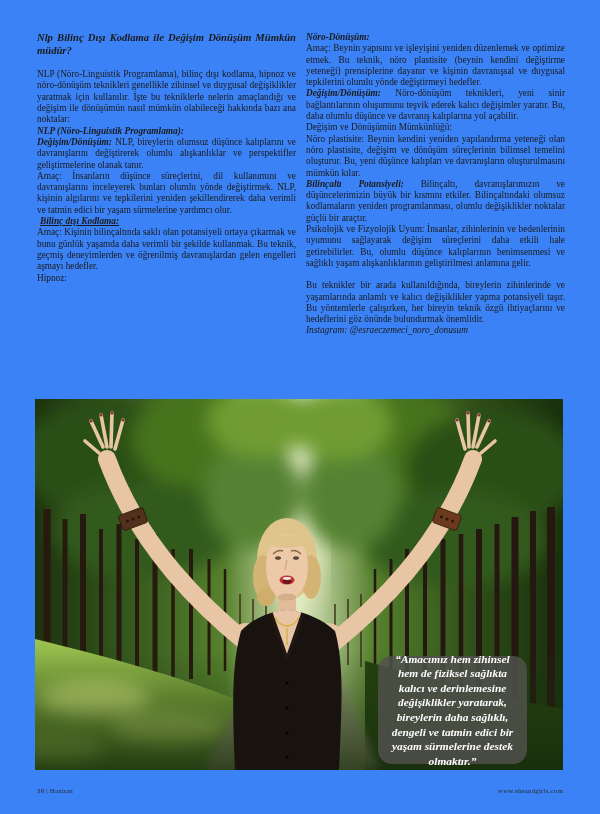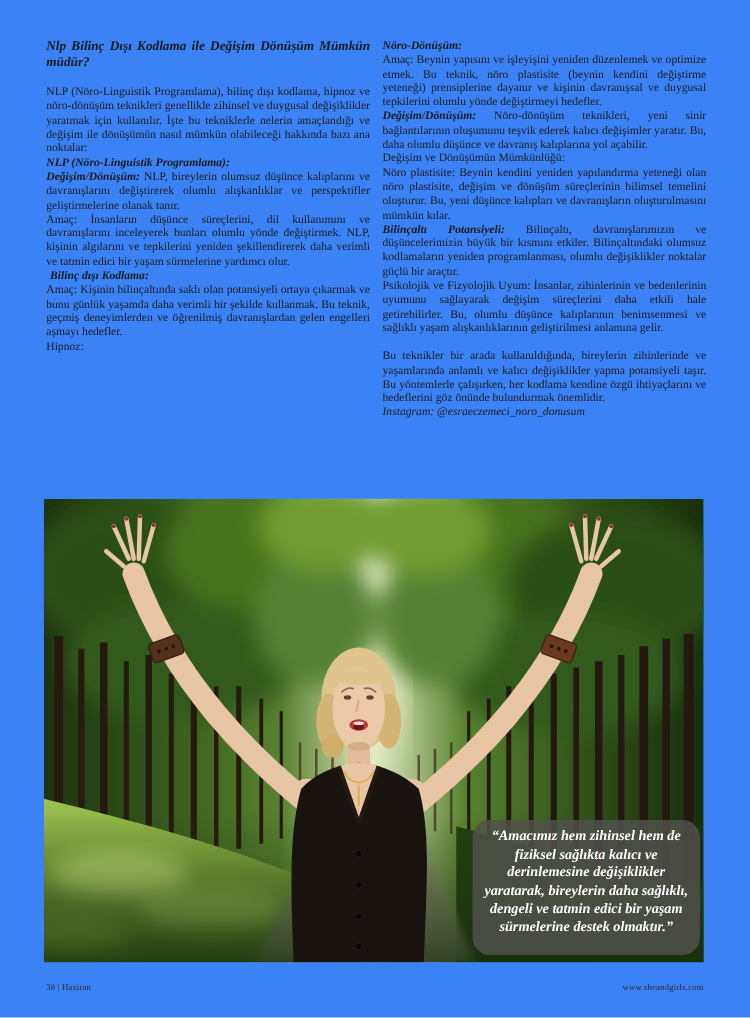--- a/index.html
+++ b/index.html
@@ -5,29 +5,29 @@
   html,body{margin:0;padding:0;background:#ffffff;}
   .page{position:relative;width:600px;height:814px;background:#3b82f6;overflow:hidden;
         font-family:"Liberation Serif","DejaVu Serif",serif;color:#1a1a1a;}
   .col{position:absolute;top:32px;width:259px;font-size:9.3px;line-height:11.3px;
        text-align:justify;z-index:2;hyphens:auto;}
   .col-left{left:37px;}
   .col-right{left:306px;}
   .col p{margin:0;}
   .heading{margin:0 0 12px 0;font-size:10.6px;line-height:12.6px;font-weight:bold;font-style:italic;}
   .sub{font-weight:bold;font-style:italic;}
-  .sub-indent{padding-left:3px;}
+  .sub-indent{padding-left:3px;text-decoration:underline;}
   .lead{font-weight:bold;font-style:italic;}
   .gap-top{margin-top:11px !important;}
   .insta{font-weight:normal;font-style:italic;}
   .photo{position:absolute;left:35px;top:399px;width:528px;height:371px;z-index:1;overflow:hidden;}
   .photo svg{display:block;}
-  .quote-box{position:absolute;left:343px;top:257px;width:182px;height:108px;
+  .quote-box{position:absolute;left:343px;top:257px;width:149px;height:108px;
              border-radius:14px;background:rgba(82,82,78,0.82);z-index:3;
-             display:flex;align-items:flex-start;justify-content:center;box-sizing:border-box;padding:6px 7px;}
+             display:flex;align-items:center;justify-content:center;box-sizing:border-box;padding:6px 7px;}
   .quote-text{color:#ffffff;font-size:11.4px;line-height:14.6px;font-weight:bold;font-style:italic;
               text-align:center;font-family:"Liberation Serif","DejaVu Serif",serif;}
   .footer{position:absolute;left:37px;top:787px;width:526px;display:flex;justify-content:space-between;
           font-size:6.9px;color:#2b2b2b;z-index:2;letter-spacing:.2px;}
 </style>
 </head>
 <body>
 
 <div class="page">
 
@@ -43,21 +43,21 @@
   </div>
 
   <div class="col col-right">
     <p class="sub">Nöro-Dönüşüm:</p>
     <p>Amaç: Beynin yapısını ve işleyişini yeniden düzenlemek ve optimize etmek. Bu teknik, nöro plastisite (beynin kendini değiştirme yeteneği) prensiplerine dayanır ve kişinin davranışsal ve duygusal tepkilerini olumlu yönde değiştirmeyi hedefler.</p>
     <p><b class="lead">Değişim/Dönüşüm:</b> <span>Nöro-dönüşüm teknikleri, yeni sinir bağlantılarının oluşumunu teşvik ederek kalıcı değişimler yaratır. Bu, daha olumlu düşünce ve davranış kalıplarına yol açabilir.</span></p>
     <p>Değişim ve Dönüşümün Mümkünlüğü:</p>
     <p>Nöro plastisite: Beynin kendini yeniden yapılandırma yeteneği olan nöro plastisite, değişim ve dönüşüm süreçlerinin bilimsel temelini oluşturur. Bu, yeni düşünce kalıpları ve davranışların oluşturulmasını mümkün kılar.</p>
     <p><b class="lead">Bilinçaltı Potansiyeli:</b> <span>Bilinçaltı, davranışlarımızın ve düşüncelerimizin büyük bir kısmını etkiler. Bilinçaltındaki olumsuz kodlamaların yeniden programlanması, olumlu değişiklikler noktalar güçlü bir araçtır.</span></p>
     <p>Psikolojik ve Fizyolojik Uyum: İnsanlar, zihinlerinin ve bedenlerinin uyumunu sağlayarak değişim süreçlerini daha etkili hale getirebilirler. Bu, olumlu düşünce kalıplarının benimsenmesi ve sağlıklı yaşam alışkanlıklarının geliştirilmesi anlamına gelir.</p>
-    <p class="gap-top">Bu teknikler bir arada kullanıldığında, bireylerin zihinlerinde ve yaşamlarında anlamlı ve kalıcı değişiklikler yapma potansiyeli taşır. Bu yöntemlerle çalışırken, her kodlama kendine özgü ihtiyaçlarını ve hedeflerini göz önünde bulundurmak önemlidir.</p>
+    <p class="gap-top">Bu teknikler bir arada kullanıldığında, bireylerin zihinlerinde ve yaşamlarında anlamlı ve kalıcı değişiklikler yapma potansiyeli taşır. Bu yöntemlerle çalışırken, her bireyin teknik özgü ihtiyaçlarını ve hedeflerini göz önünde bulundurmak önemlidir.</p>
     <p class="insta">Instagram: @esraeczemeci_noro_donusum</p>
   </div>
 
   <div class="photo">
     <svg width="528" height="371" viewBox="0 0 528 371">
       <defs>
         <linearGradient id="bgGrad" x1="0" y1="0" x2="1" y2="0">
           <stop offset="0" stop-color="#1c330f"></stop>
           <stop offset="0.16" stop-color="#33541c"></stop>
           <stop offset="0.36" stop-color="#57822e"></stop>

